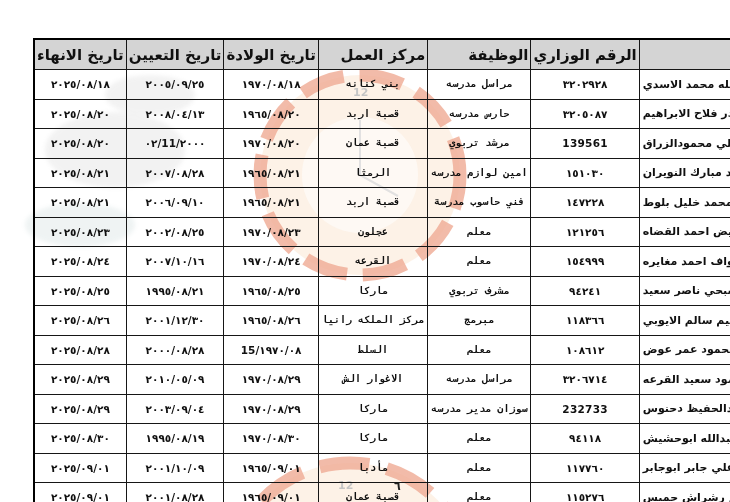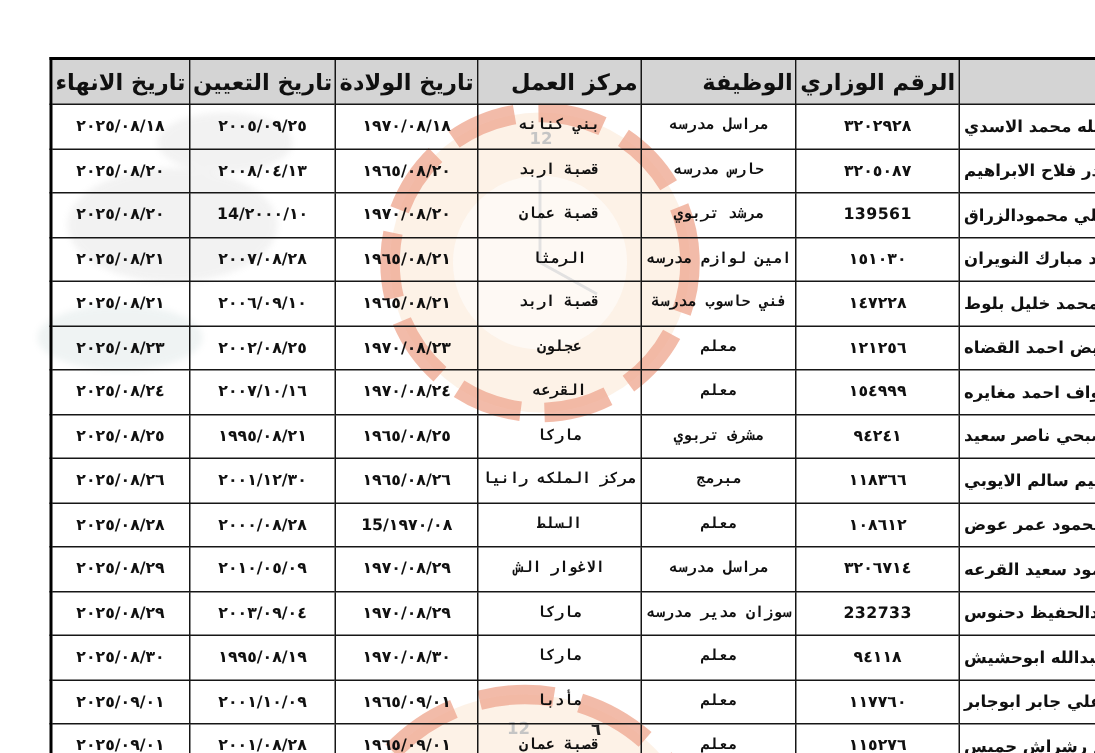--- a/index.html
+++ b/index.html
@@ -118,21 +118,21 @@
       <td class="c-ed">٢٠٢٥/٠٨/٢٠</td>
     </tr>
 
     <tr>
       <td class="c-no">٧٨</td>
       <td class="c-name">سوزان علي محمودالزراق</td>
       <td class="c-min">139561</td>
       <td class="c-job">مرشد تربوي</td>
       <td class="c-wc">قصبة عمان</td>
       <td class="c-bd">١٩٧٠/٠٨/٢٠</td>
-      <td class="c-hd">٢٠٠٠/١٠/14</td>
+      <td class="c-hd">٢٠٠٠/11/٠٢</td>
       <td class="c-ed">٢٠٢٥/٠٨/٢٠</td>
     </tr>
 
     <tr>
       <td class="c-no">٧٩</td>
       <td class="c-name">احمد محمد مبارك النويران</td>
       <td class="c-min">١٥١٠٣٠</td>
       <td class="c-job">امين لوازم مدرسه</td>
       <td class="c-wc">الرمثا</td>
       <td class="c-bd">١٩٦٥/٠٨/٢١</td>

